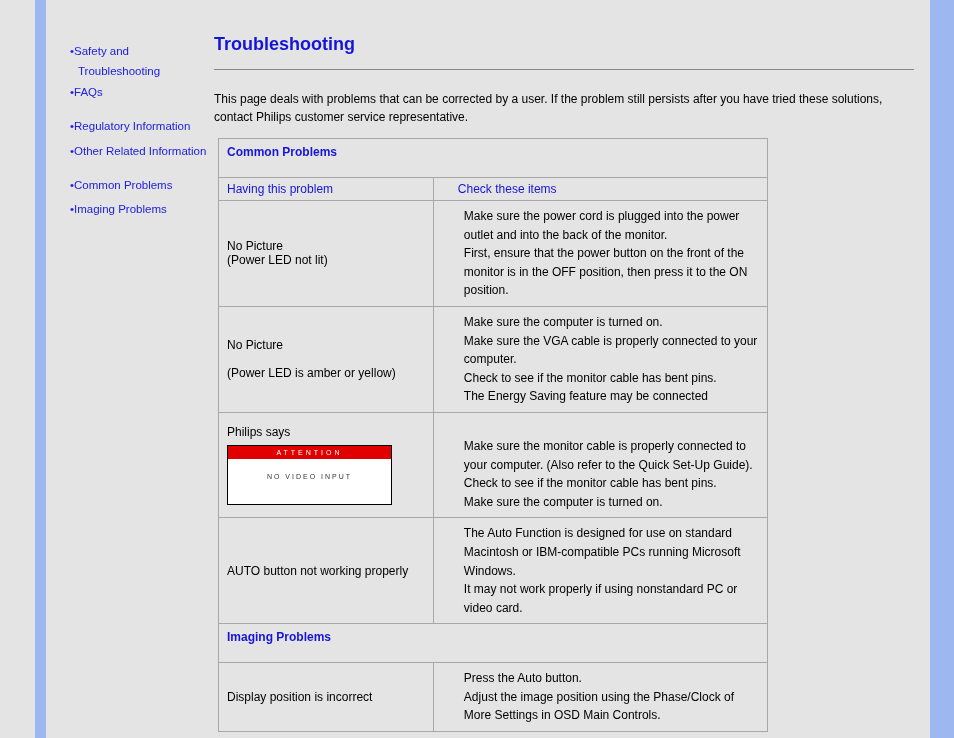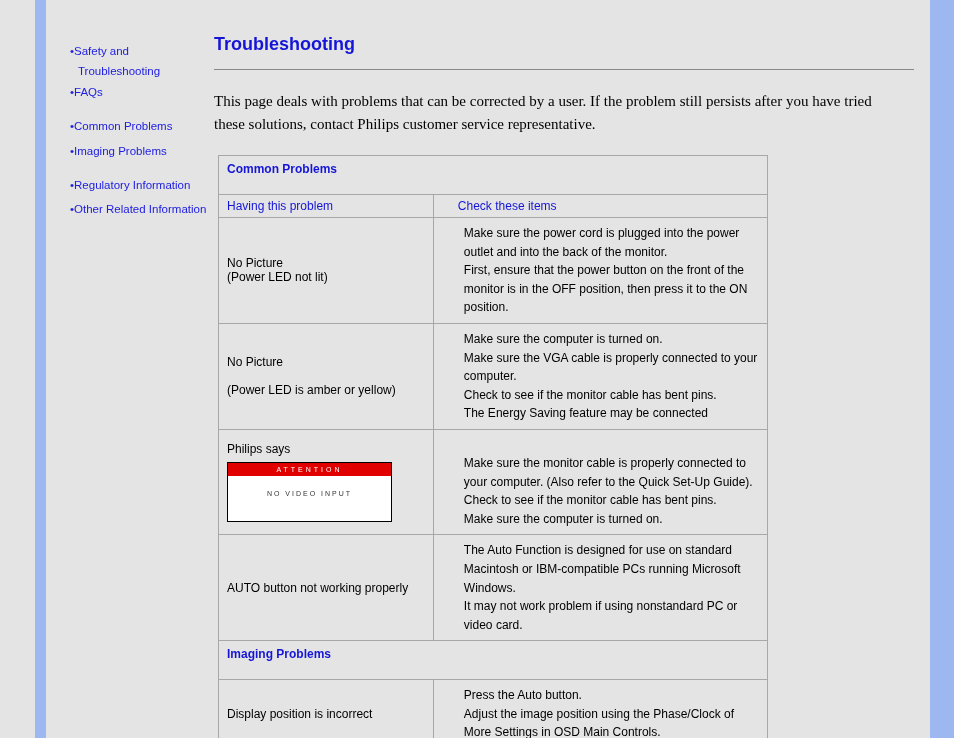--- a/index.html
+++ b/index.html
@@ -57,26 +57,25 @@
   font-weight: bold;
   color: #1515d8;
   margin: 0 0 10px 0;
 }
 hr.rule {
   border: none;
   border-top: 1px solid #888;
   margin: 14px 0 20px 0;
 }
 .intro {
-  font-size: 15px;
+  font-size: 12px;
   line-height: 1.5;
   color: #000;
-  margin-bottom: 20px;
+  margin-bottom: 12px;
   width: 690px;
-  font-family: Liberation Serif, serif;
 }
 .tbl {
   border-collapse: collapse;
   width: 550px;
   margin-left: 4px;
   font-size: 12px;
 }
 .tbl td, .tbl th {
   border: 0.5px solid #a8a8a8;
   padding: 12px 8px;
@@ -125,27 +124,27 @@
 <div class="page">
   <div class="left-bar"></div>
   <div class="right-bar"></div>
 
   <div class="sidebar">
     <div class="side-line"><span class="bullet">•</span><a>Safety and</a></div>
     <div class="side-line indent"><a>Troubleshooting</a></div>
     <div class="side-line"><span class="bullet">•</span><a>FAQs</a></div>
 
     <div class="side-group">
+      <div class="side-line"><span class="bullet">•</span><a>Regulatory Information</a></div>
+      <div class="side-line" style="margin-top:6px;"><span class="bullet">•</span><a>Other Related Information</a></div>
+    </div>
+
+    <div class="side-group">
       <div class="side-line"><span class="bullet">•</span><a>Common Problems</a></div>
       <div class="side-line" style="margin-top:6px;"><span class="bullet">•</span><a>Imaging Problems</a></div>
-    </div>
-
-    <div class="side-group">
-      <div class="side-line"><span class="bullet">•</span><a>Regulatory Information</a></div>
-      <div class="side-line" style="margin-top:6px;"><span class="bullet">•</span><a>Other Related Information</a></div>
     </div>
   </div>
 
   <div class="main">
     <h1 class="title">Troubleshooting</h1>
     <hr class="rule">
     <div class="intro">This page deals with problems that can be corrected by a user. If the problem still persists after you have tried these solutions, contact Philips customer service representative.</div>
 
     <table class="tbl">
       <tbody>
@@ -195,21 +194,21 @@
           <span>Make sure the computer is turned on.</span>
         </td>
       </tr>
 
       <tr>
         <td class="col-left">
           <span>AUTO button not working properly</span>
         </td>
         <td class="col-right">
           <span>The Auto Function is designed for use on standard Macintosh or IBM-compatible PCs running Microsoft Windows.</span><br>
-          <span>It may not work problem if using nonstandard PC or video card.</span>
+          <span>It may not work properly if using nonstandard PC or video card.</span>
         </td>
       </tr>
 
       <tr>
             <td colspan="2" class="section-hd">Imaging Problems</td>
           </tr>
 
       <tr>
         <td class="col-left">
           <span>Display position is incorrect</span>

